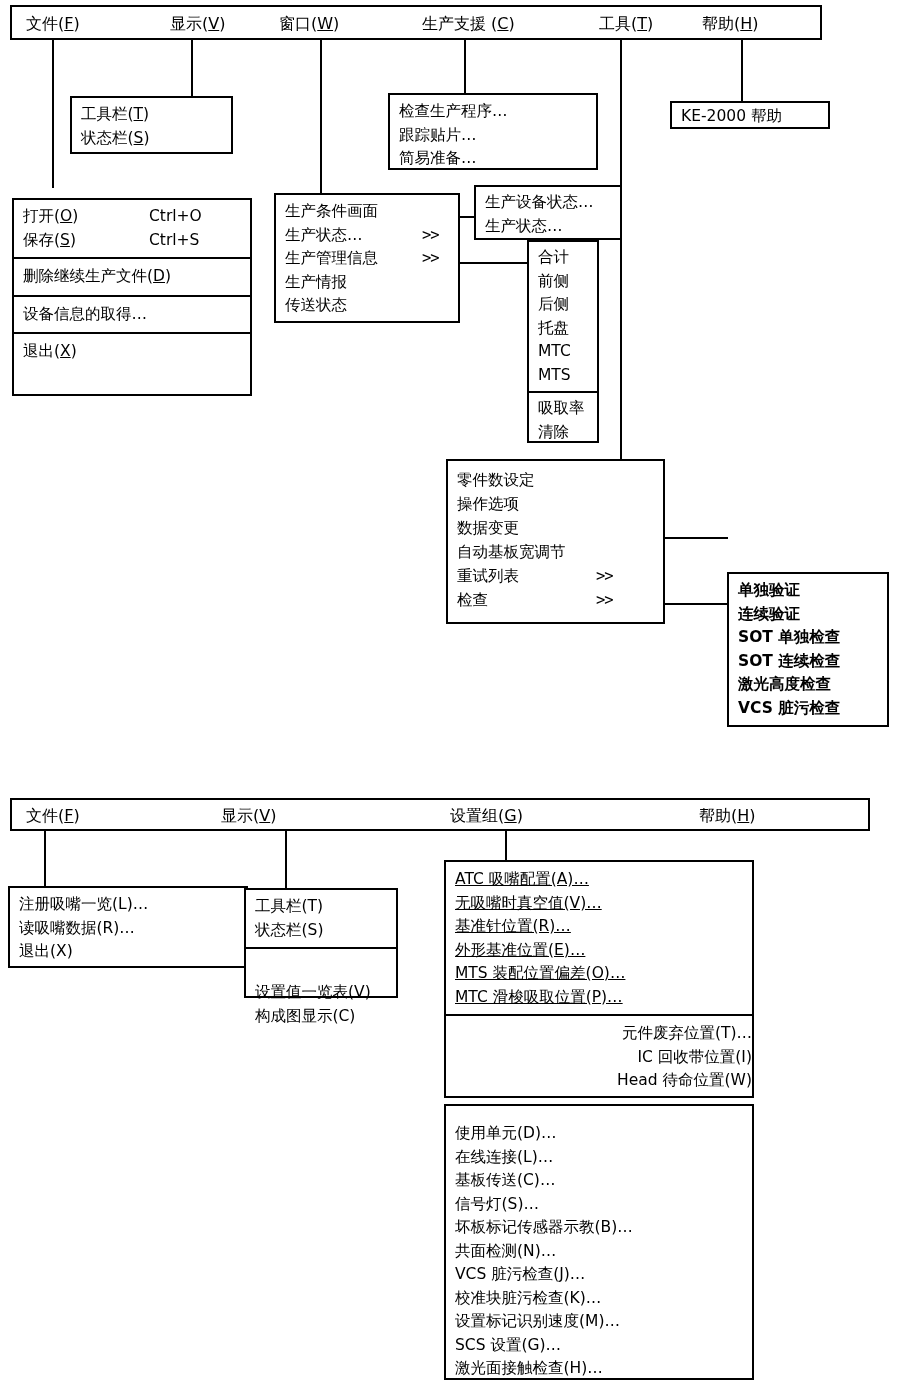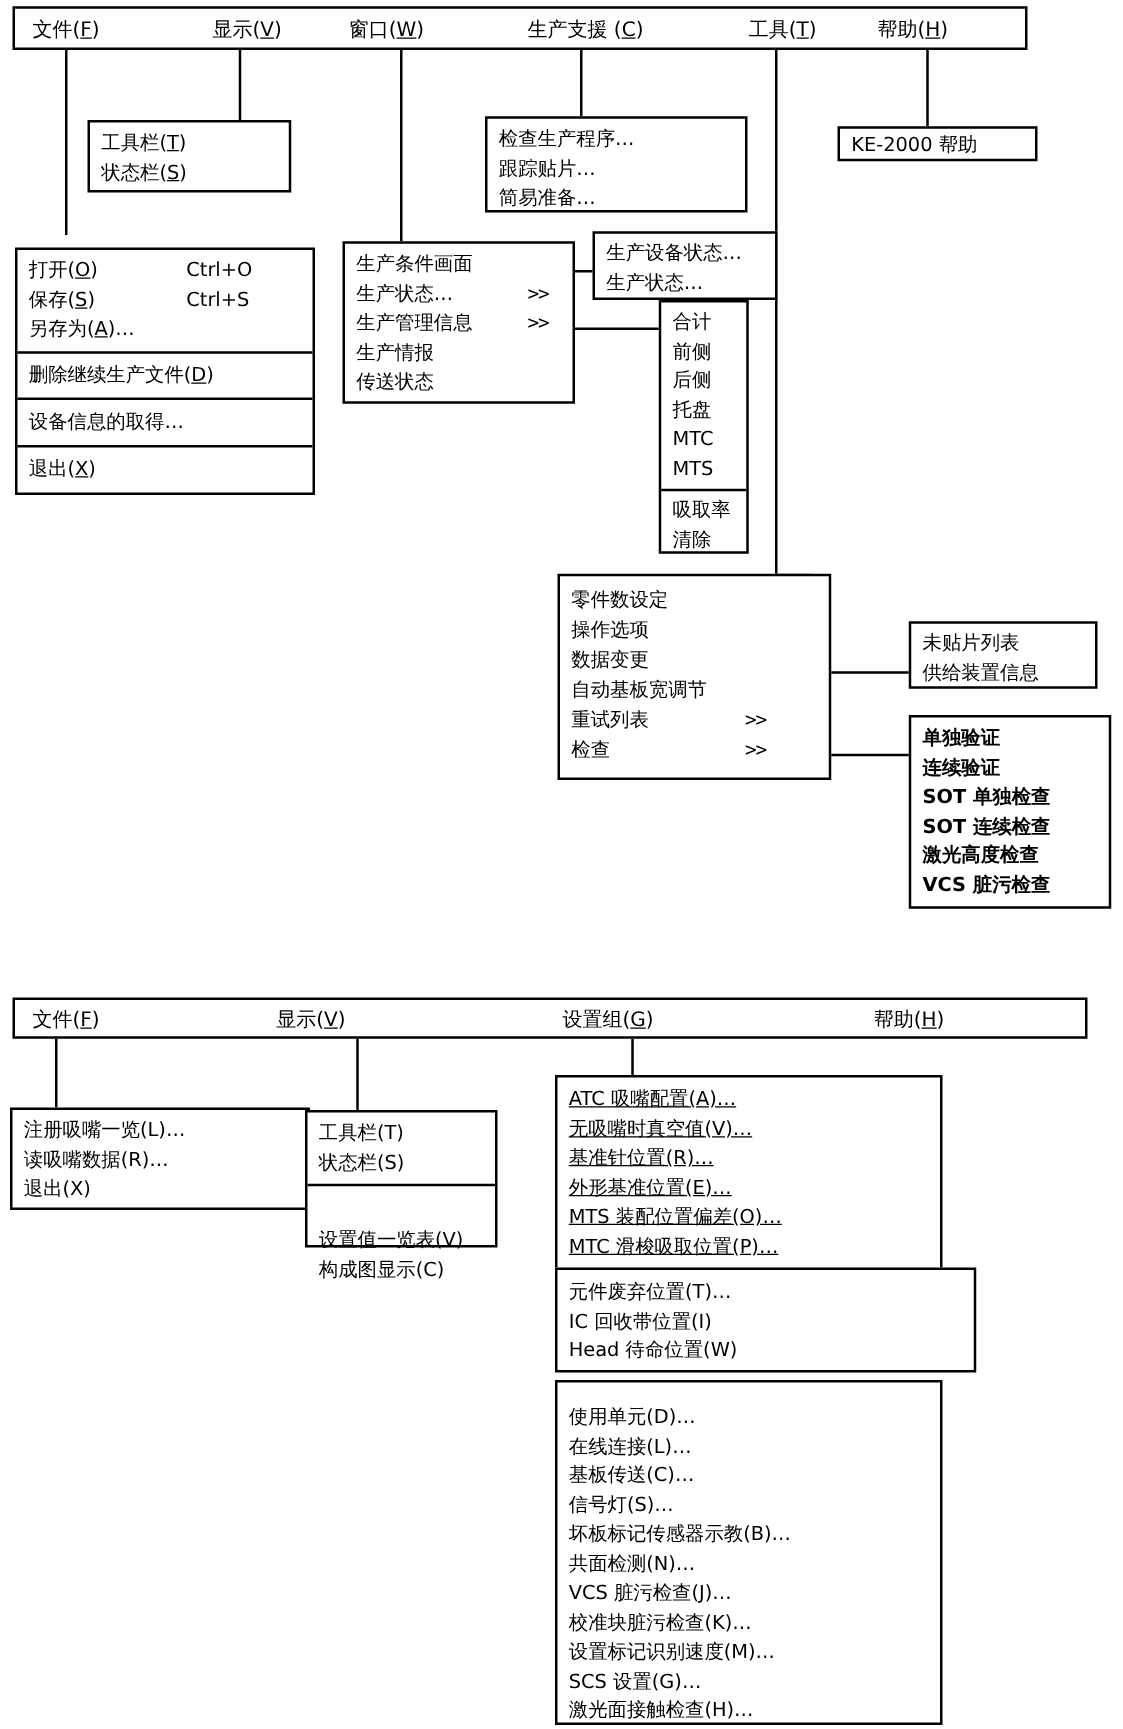--- a/index.html
+++ b/index.html
@@ -140,23 +140,20 @@
   <div class="box" style="left:12px; top:188px; width:240px; height:198px;margin-top:10px;">
     <div class="grp" style="padding:5px 0;">
       <div class="item">
         <span>打开(<span class="u">O</span>)</span>
         <span class="accel" style="left:135px; top:0;">Ctrl+O</span>
       </div>
       <div class="item">
         <span>保存(<span class="u">S</span>)</span>
         <span class="accel" style="left:135px; top:0;">Ctrl+S</span>
       </div>
-      <div class="item">
-        <span>另存为(<span class="u">A</span>)…</span>
-      </div>
     </div>
     <div class="grp" style="padding:6px 0;">
       <div class="item">删除继续生产文件(<span class="u">D</span>)</div>
     </div>
     <div class="grp" style="padding:6px 0;">
       <div class="item">设备信息的取得…</div>
     </div>
     <div class="grp last" style="padding:6px 0;">
       <div class="item">退出(<span class="u">X</span>)</div>
     </div>
@@ -224,26 +221,20 @@
         <span>重试列表</span>
         <span class="arrow" style="left:148px; top:0;">&gt;&gt;</span>
       </div>
       <div class="item" style="line-height:24px;">
         <span>检查</span>
         <span class="arrow" style="left:148px; top:0;">&gt;&gt;</span>
       </div>
     </div>
   </div>
 
-  <div class="box" style="left:727px; top:497px; width:151px; height:54px;">
-    <div class="grp last" style="padding:4px 0;">
-      <div class="item">未贴片列表</div>
-      <div class="item">供给装置信息</div>
-    </div>
-  </div>
 
   <div class="box" style="left:727px; top:572px; width:162px; height:155px;font-weight:bold;">
     <div class="grp last" style="padding:5px 0;">
       <div class="item">单独验证</div>
       <div class="item">连续验证</div>
       <div class="item">SOT 单独检查</div>
       <div class="item">SOT 连续检查</div>
       <div class="item">激光高度检查</div>
       <div class="item">VCS 脏污检查</div>
     </div>
@@ -279,21 +270,21 @@
     <div class="grp last" style="padding:6px 0;">
       <div class="item">ATC 吸嘴配置(A)…</div>
       <div class="item">无吸嘴时真空值(V)…</div>
       <div class="item">基准针位置(R)…</div>
       <div class="item">外形基准位置(E)…</div>
       <div class="item">MTS 装配位置偏差(O)…</div>
       <div class="item">MTC 滑梭吸取位置(P)…</div>
     </div>
   </div>
 
-  <div class="box" style="left:444px; top:1014px; width:337px; height:84px;">
+  <div class="box" style="left:444px; top:1014px; width:310px; height:84px;text-align:right;">
     <div class="grp last" style="padding:6px 0;">
       <div class="item">元件废弃位置(T)…</div>
       <div class="item">IC 回收带位置(I)</div>
       <div class="item">Head 待命位置(W)</div>
     </div>
   </div>
 
   <div class="box" style="left:444px; top:1104px; width:310px; height:276px;">
     <div class="grp last" style="padding:16px 0;">
       <div class="item">使用单元(D)…</div>

